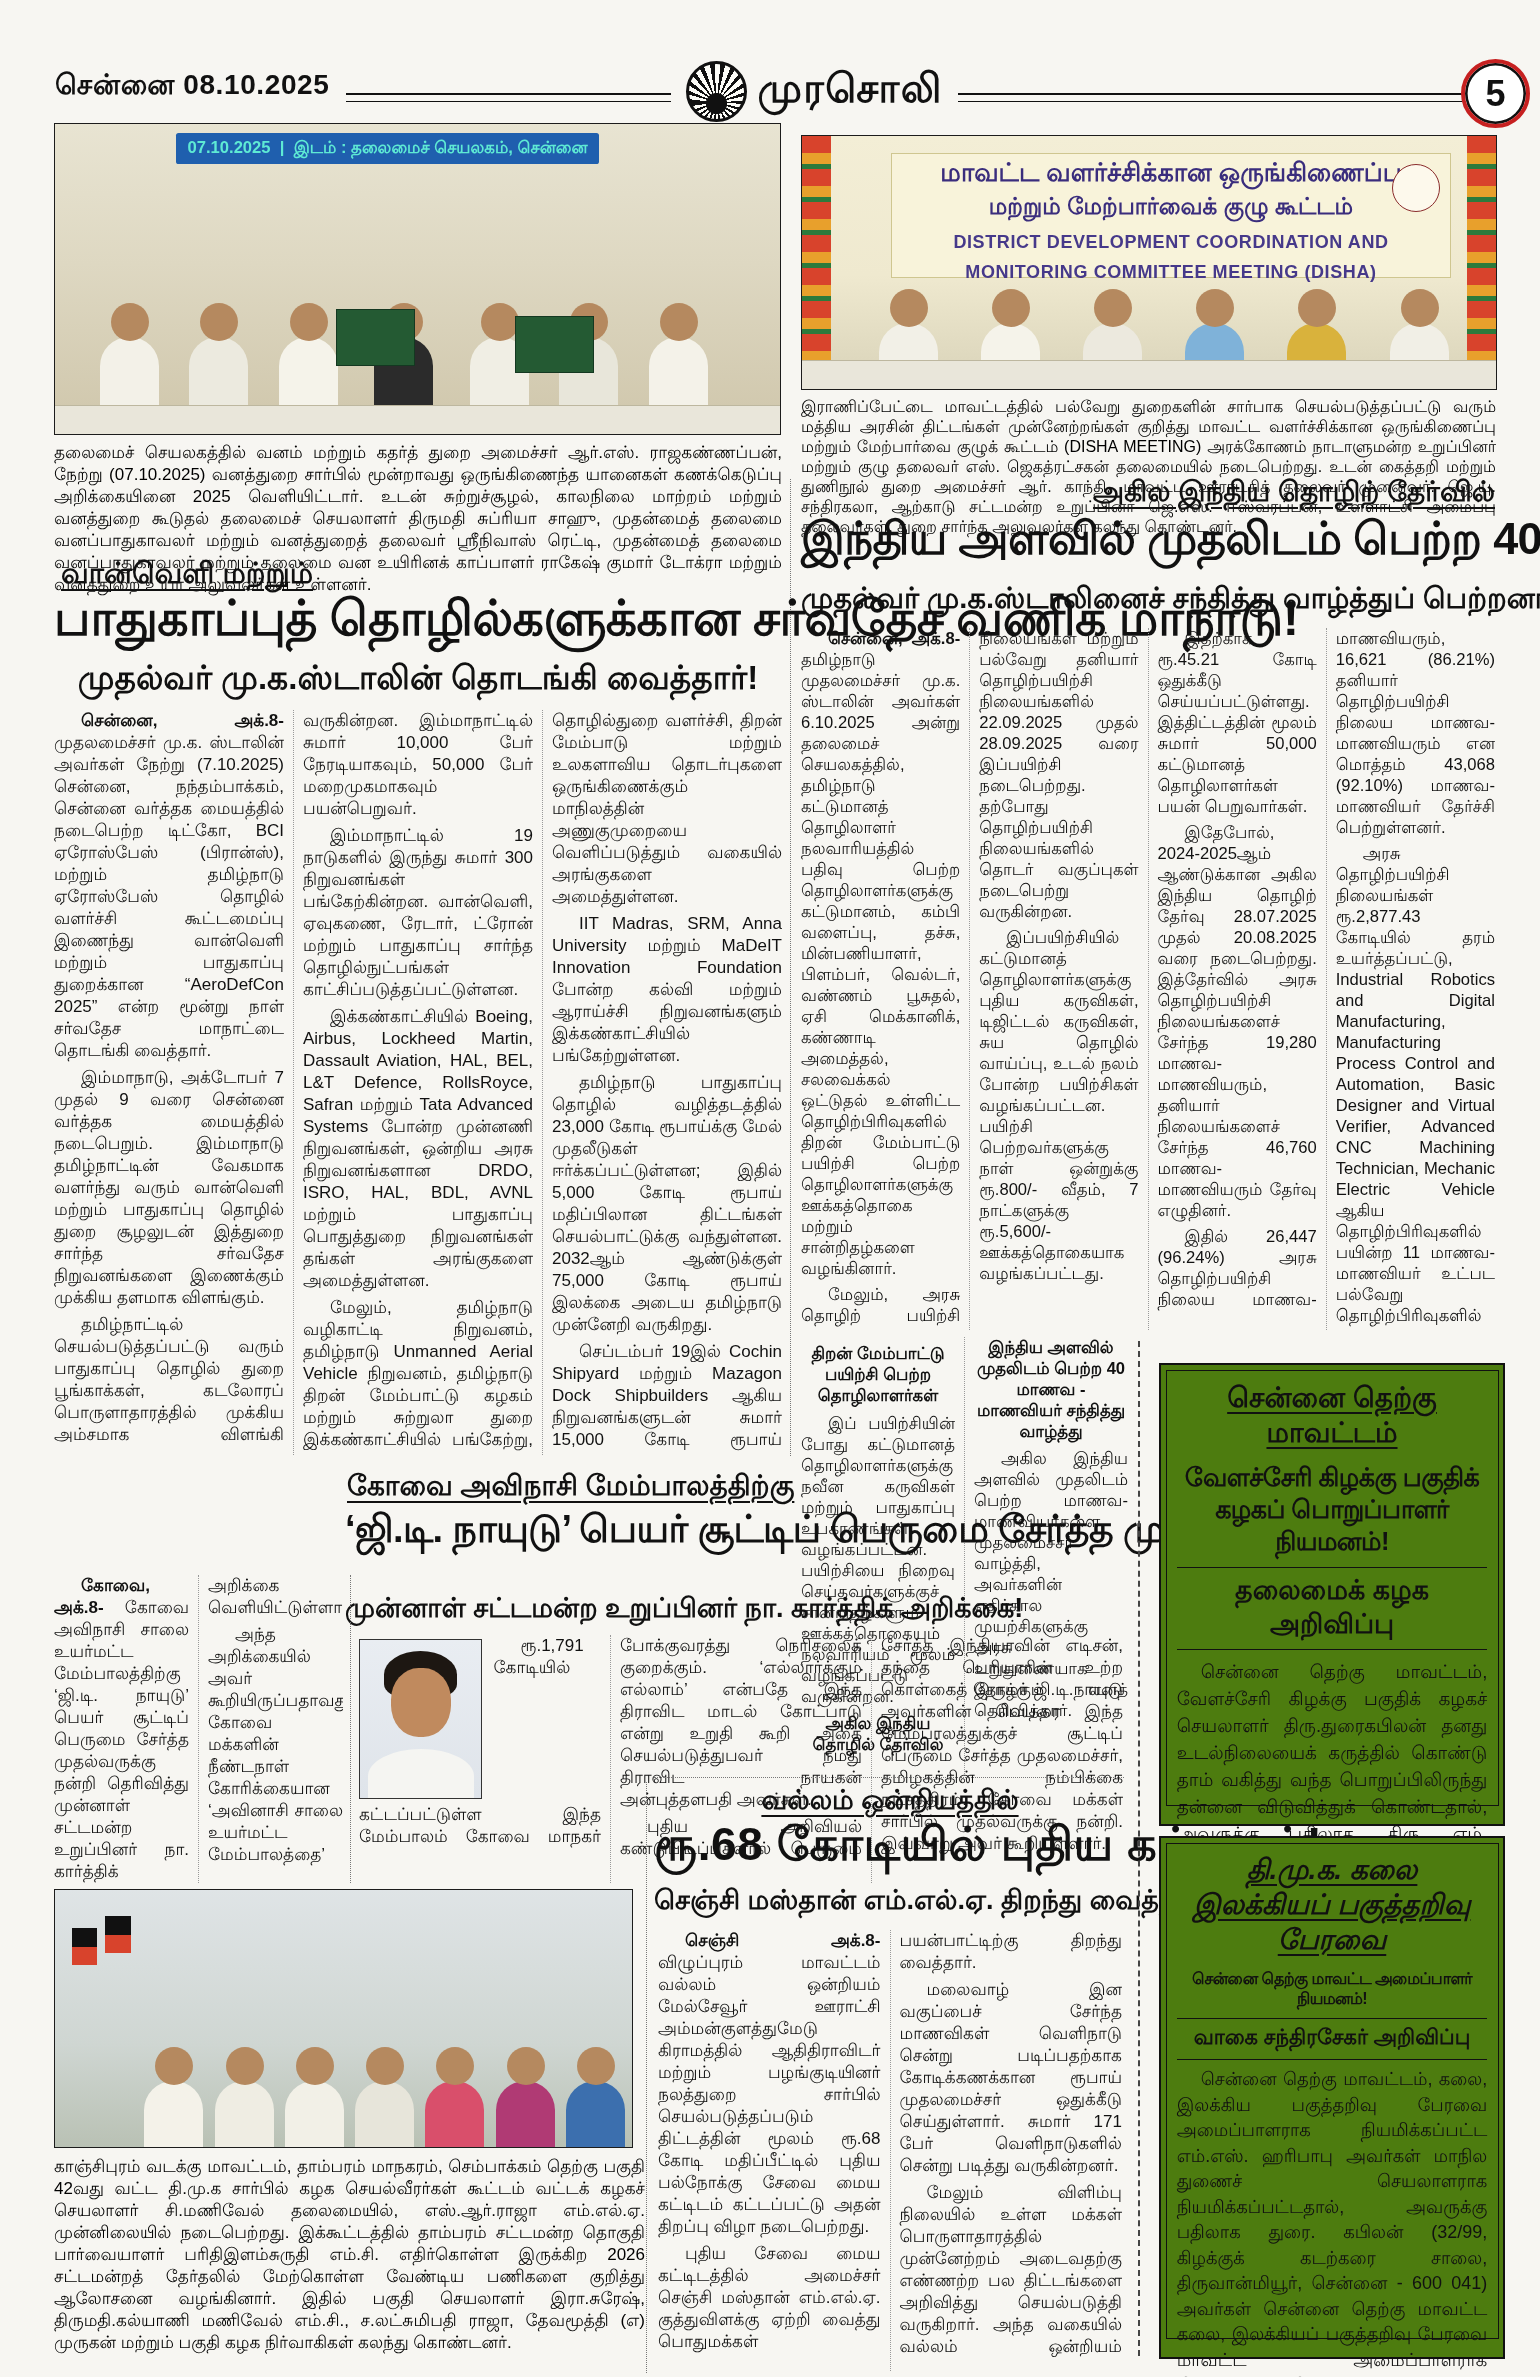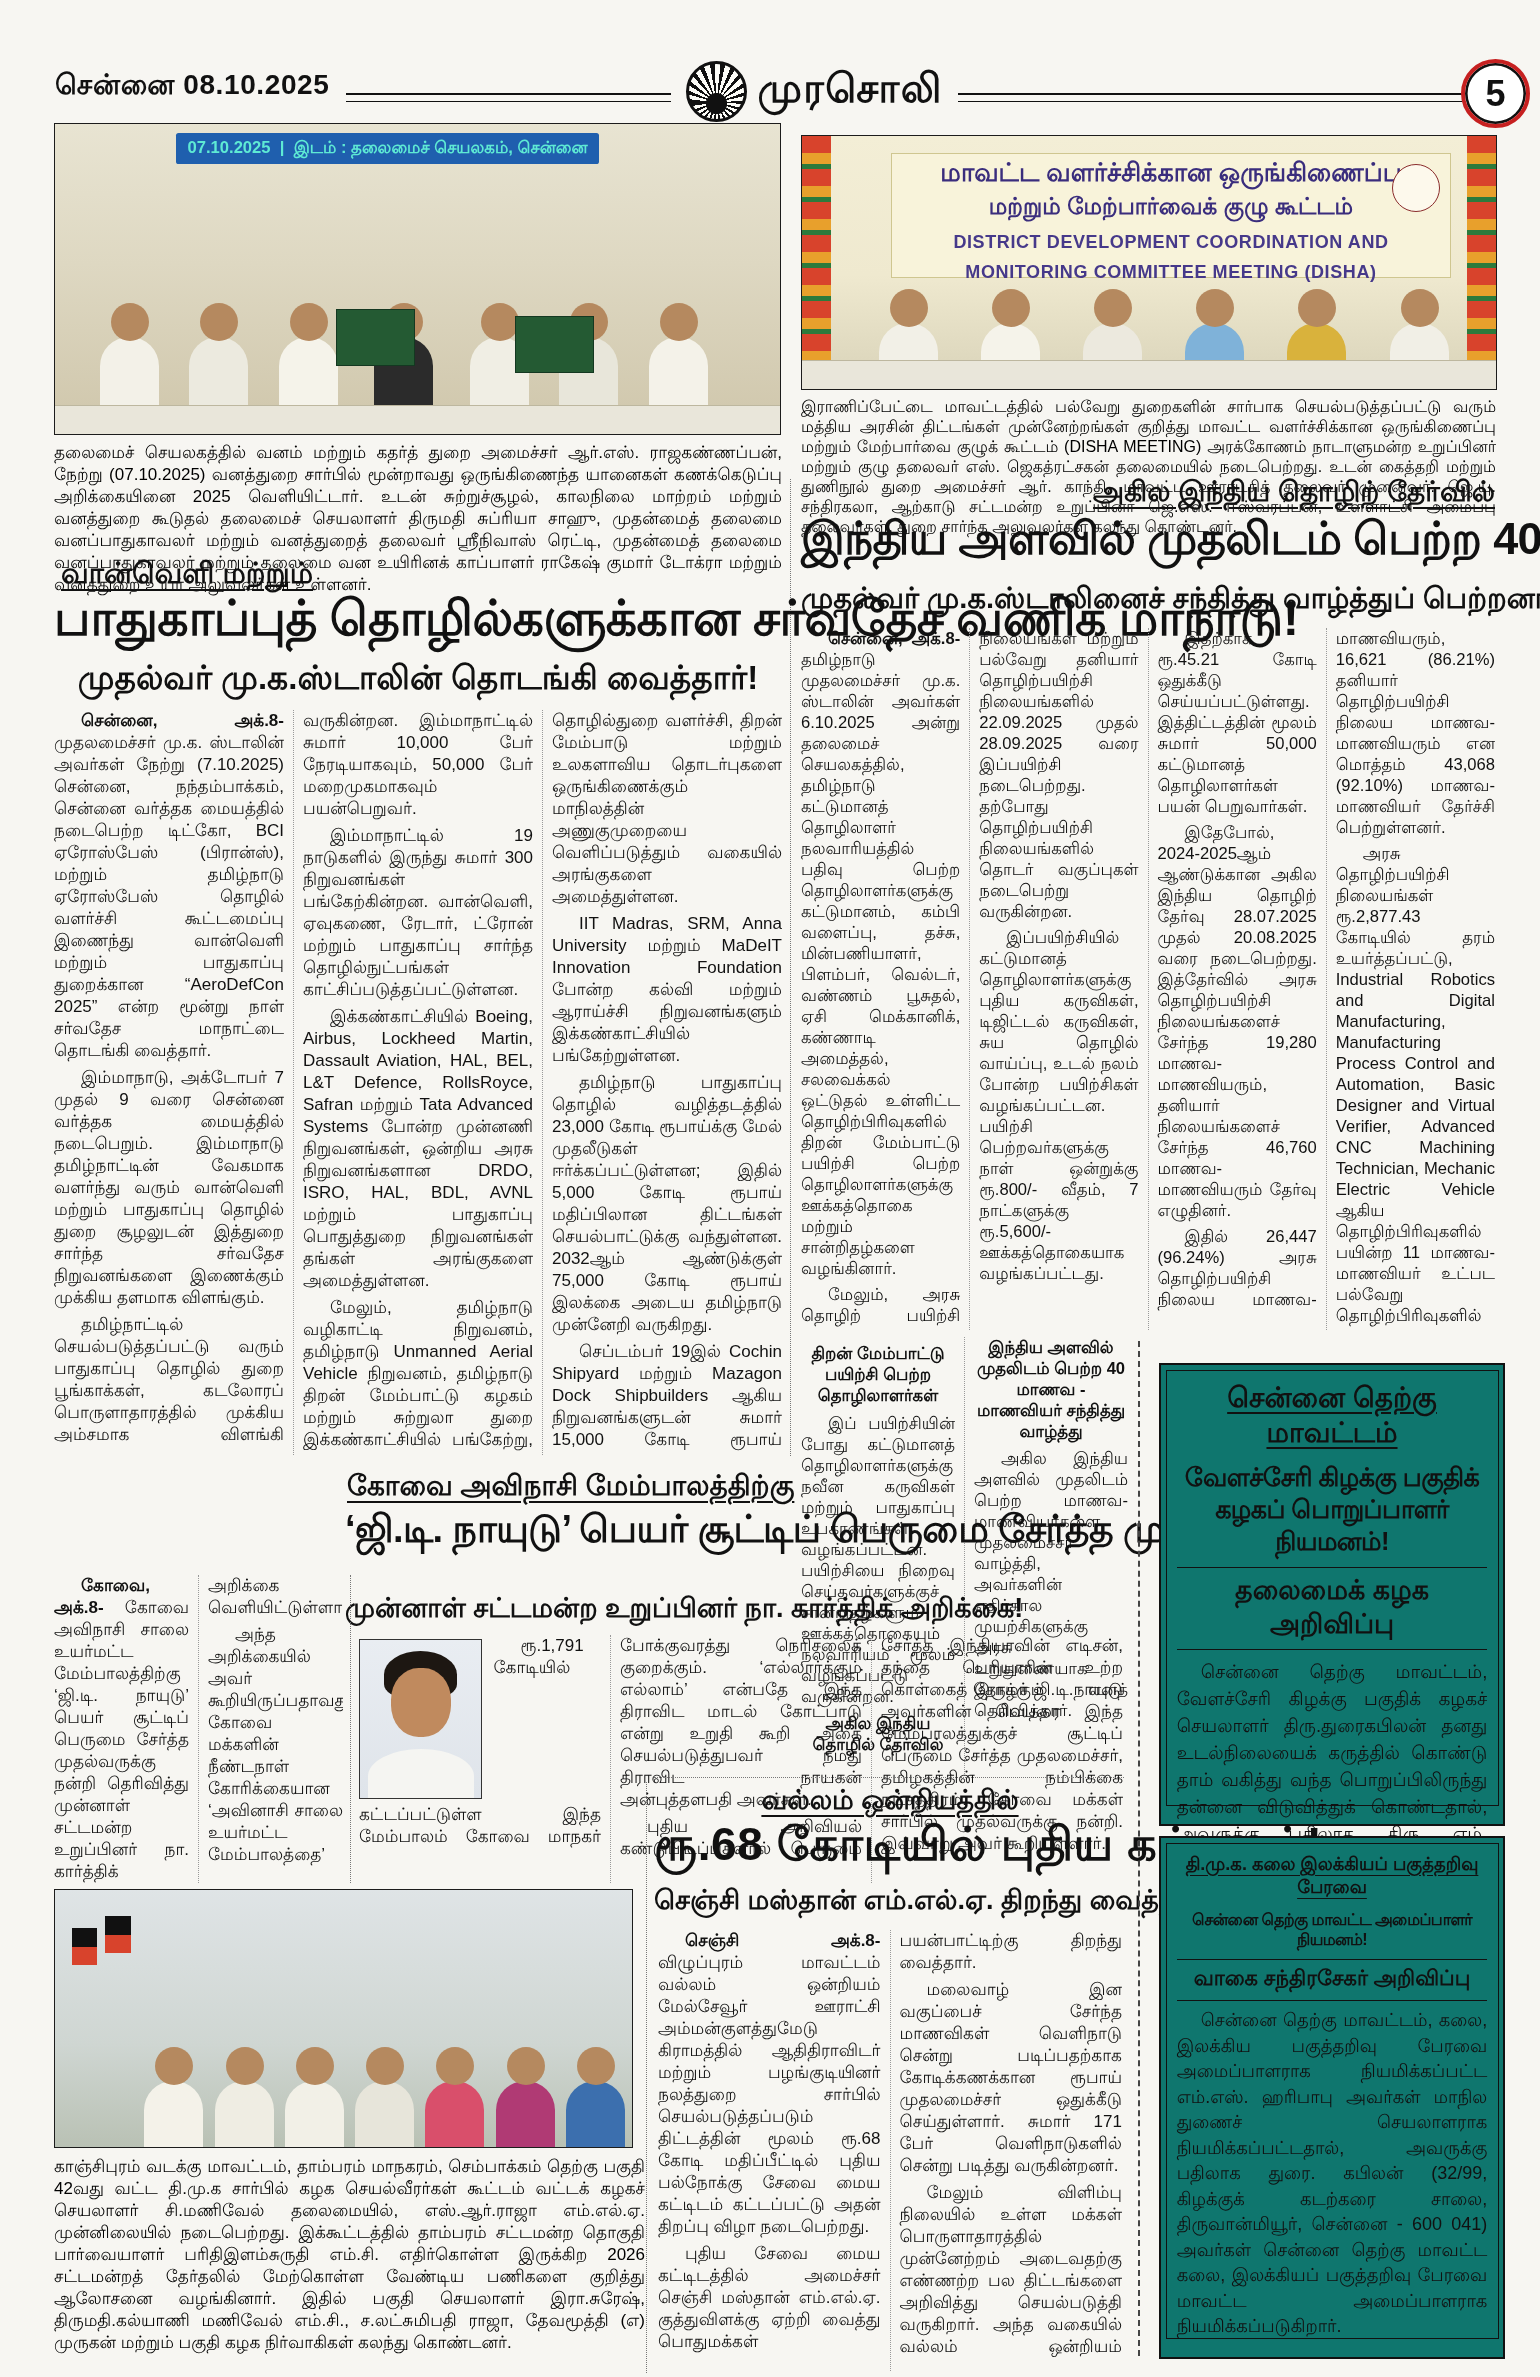--- a/index.html
+++ b/index.html
@@ -40,21 +40,21 @@
   .capB{left:54px;top:2156px;width:591px;}
   
   .kicker{font-weight:bold;text-decoration:underline;text-underline-offset:6.4px;text-decoration-thickness:1.9px;}
   .headline{font-weight:bold;line-height:1.04;text-align:center;letter-spacing:-0.6px;white-space:nowrap;}
   .subhead{font-weight:bold;text-align:center;white-space:nowrap;}
   .bodytext{font-size:17px;line-height:22px;text-align:justify;column-gap:19px;column-rule:0.6px dotted #999;overflow:hidden;}
   .bodytext p{margin:0 0 5.1px;text-indent:27px;}
   .dl{font-weight:bold;}
   .crosshead{font-weight:bold;text-align:center;text-indent:0 !important;margin:6.4px 0 !important;}
   
-  .notice{left:1159px;width:342px;border:2.6px solid #111;background:#0f766e;}
+  .notice{left:1159px;width:342px;border:2.6px solid #111;background:#4d7c0f;}
   .notice-in{border:1.3px solid #111;margin:4.5px;padding:7.7px 10.2px 9px;}
   .n-title{font-weight:bold;text-align:center;text-decoration:underline;text-underline-offset:5.1px;}
   .n-head{font-weight:bold;text-align:center;letter-spacing:-0.6px;padding:5.1px 0 7.7px;border-bottom:1.9px solid #111;}
   .n-sub{font-weight:bold;text-align:center;padding:6.4px 0;border-bottom:1.9px solid #111;}
   .n-body{font-size:18.5px;line-height:27px;text-align:justify;padding-top:7.7px;}
   .n-body p{margin:0 0 3.8px;text-indent:24px;}
   .n-foot{display:flex;justify-content:space-between;font-size:18.5px;line-height:27px;padding-top:6.4px;}
   .n-foot .r{text-align:right;}
   .bold{font-weight:bold;}
   
@@ -222,21 +222,21 @@
           <div class="bold">துரைமுருகன்</div>
           <div>பொதுச்செயலாளர்,</div>
           <div>தி.மு.க.</div>
         </div>
       </div>
     </div>
   </div>
 
   <div class="abs notice" style="top:1836px;height:519px;">
     <div class="notice-in" style="height:478px;">
-      <div class="n-title" style="font-size:18px;padding:2.6px 0 6.4px;">தி.மு.க. கலை இலக்கியப் பகுத்தறிவு பேரவை</div>
+      <div class="n-title" style="font-size:28px;padding:2.6px 0 6.4px;font-style:italic;">தி.மு.க. கலை இலக்கியப் பகுத்தறிவு பேரவை</div>
       <div class="n-head" style="font-size:16px;">சென்னை தெற்கு மாவட்ட அமைப்பாளர் நியமனம்!</div>
       <div class="n-sub" style="font-size:21px;">
         <div>வாகை சந்திரசேகர் அறிவிப்பு</div>
       </div>
       <div class="n-body" style="font-size:18px;line-height:25.5px;">
         <p>சென்னை தெற்கு மாவட்டம், கலை, இலக்கிய பகுத்தறிவு பேரவை அமைப்பாளராக நியமிக்கப்பட்ட எம்.எஸ். ஹரிபாபு அவர்கள் மாநில துணைச் செயலாளராக நியமிக்கப்பட்டதால், அவருக்கு பதிலாக துரை. கபிலன் (32/99, கிழக்குக் கடற்கரை சாலை, திருவான்மியூர், சென்னை - 600 041) அவர்கள் சென்னை தெற்கு மாவட்ட கலை, இலக்கியப் பகுத்தறிவு பேரவை மாவட்ட அமைப்பாளராக நியமிக்கப்படுகிறார்.</p>
 
       </div>
 
     </div>

